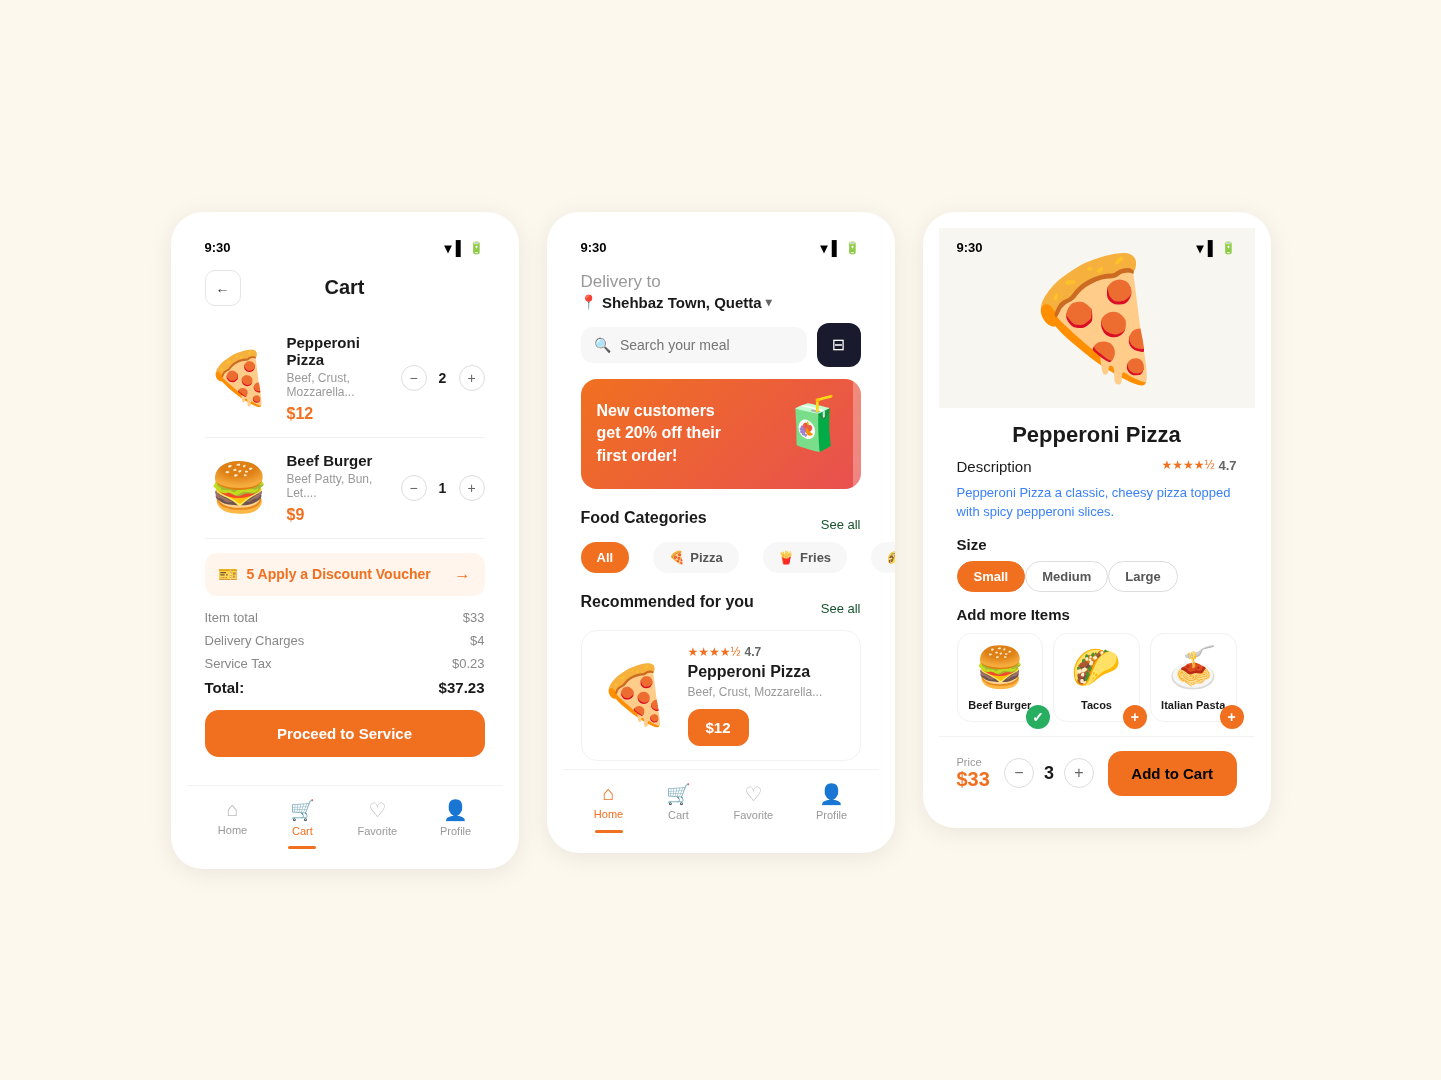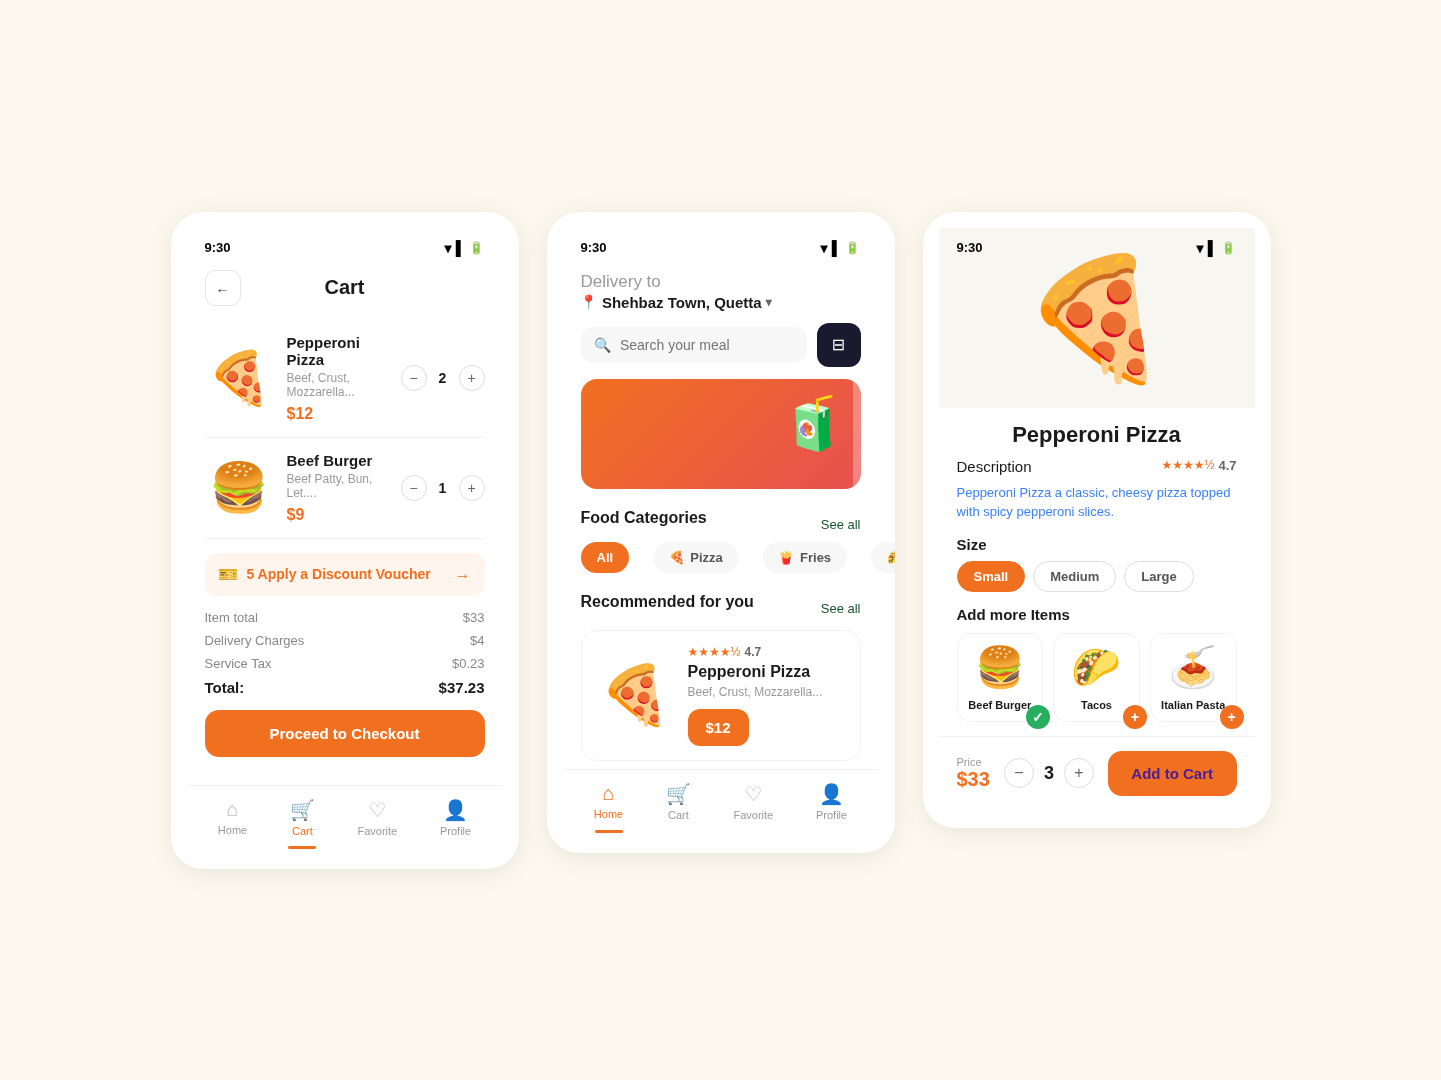--- a/index.html
+++ b/index.html
@@ -425,21 +425,20 @@
     }
     .size-section { margin-bottom: 14px; }
     .size-label {
       font-size: 15px;
       font-weight: 700;
       color: #1a1a1a;
       margin-bottom: 8px;
     }
     .size-options {
       display: flex;
-      gap: 8px;
     }
     .size-btn {
       padding: 7px 16px;
       border-radius: 20px;
       font-size: 13px;
       font-weight: 600;
       cursor: pointer;
       border: 1.5px solid #ddd;
       background: #fff;
       color: #555;
@@ -509,21 +508,21 @@
       color: #666;
     }
     .add-qty-num {
       font-size: 18px;
       font-weight: 700;
       color: #1a1a1a;
     }
     .add-to-cart-btn {
       flex: 1;
       background: #f07020;
-      color: #4c1d95;
+      color: #000000;
       border: none;
       border-radius: 14px;
       padding: 14px;
       font-size: 15px;
       font-weight: 700;
       cursor: pointer;
     }
   </style>
 </head>
 <body>
@@ -600,21 +599,21 @@
         <div class="price-row">
           <span>Service Tax</span>
           <span>$0.23</span>
         </div>
         <div class="price-row total">
           <span>Total:</span>
           <span>$37.23</span>
         </div>
       </div>
 
-      <button class="checkout-btn">Proceed to Checkout</button>
+      <button class="checkout-btn">Proceed to Service</button>
     </div>
 
     <div class="bottom-nav">
       <div class="nav-item">
         <span class="nav-icon">⌂</span>
         <span class="label">Home</span>
       </div>
       <div class="nav-item active">
         <span class="nav-icon" style="color:#f07020;">🛒</span>
         <span class="label">Cart</span>
@@ -654,20 +653,21 @@
       <div class="search-input-wrap">
         <span class="search-glass">🔍</span>
         <input class="search-input" type="text" placeholder="Search your meal" style="">
       </div>
       <div class="filter-btn">
         <span>⊟</span>
       </div>
     </div>
 
     <div class="promo-banner">
+      <div class="promo-text">New customers get 20% off their first order!</div>
       <span class="promo-emoji">🧃</span>
       <div class="promo-dot-strip"></div>
     </div>
 
     <div class="section-header">
       <span class="section-title">Food Categories</span>
       <span class="see-all">See all</span>
     </div>
 
     <div class="categories-row">

